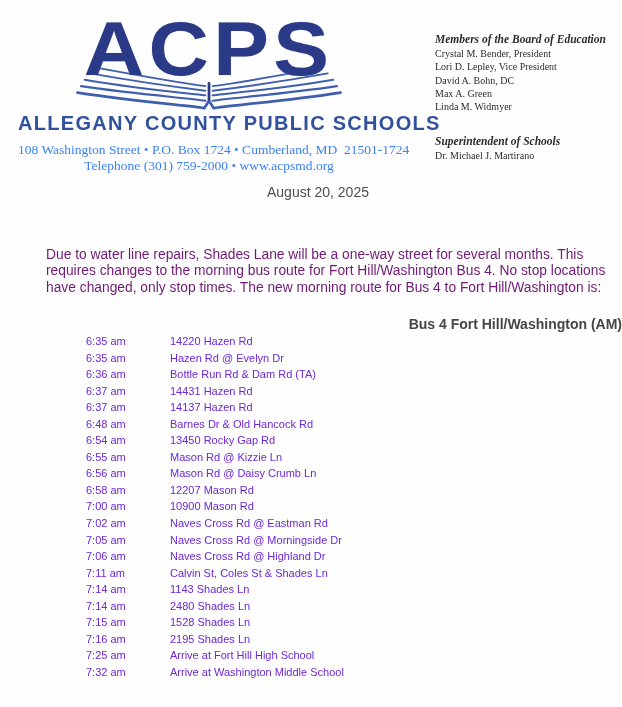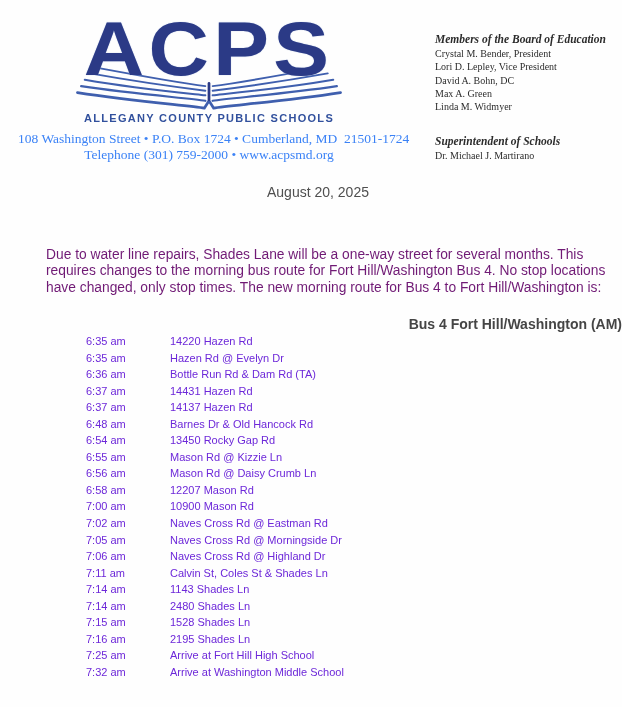--- a/index.html
+++ b/index.html
@@ -14,21 +14,21 @@
   .logo-block { position:absolute; left:18px; top:18px; width:382px; text-align:center; }
   .acps-acronym {
     display:inline-block;
     font-size:76px; font-weight:bold; line-height:0.82;
     color:#2b3a86; letter-spacing:4px;
     transform:scaleX(1.1); transform-origin:center;
     text-shadow:0 0 1px #9db0d6;
   }
   .book-icon { display:block; margin:-15px auto 0; }
   .school-name {
-    font-size:11px; font-weight:bold; color:#31509d;
+    font-size:20px; font-weight:bold; color:#31509d;
     letter-spacing:1.3px; margin-top:1px; white-space:nowrap;
   }
   .addr {
     font-family:"Liberation Serif", serif; 
     font-size:13.5px; color:#3b82f6; line-height:16px; white-space:nowrap;
   }
   .addr-first { margin-top:7px; }
 
   .board-block {
     position:absolute; top:33px; right:5px; width:182px; 

